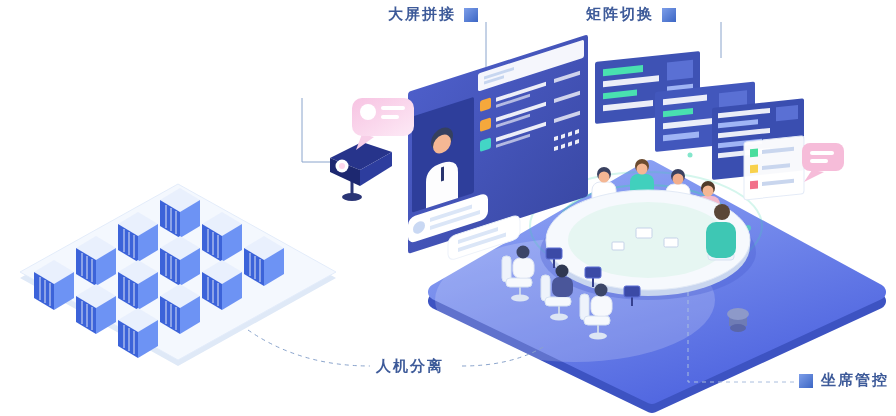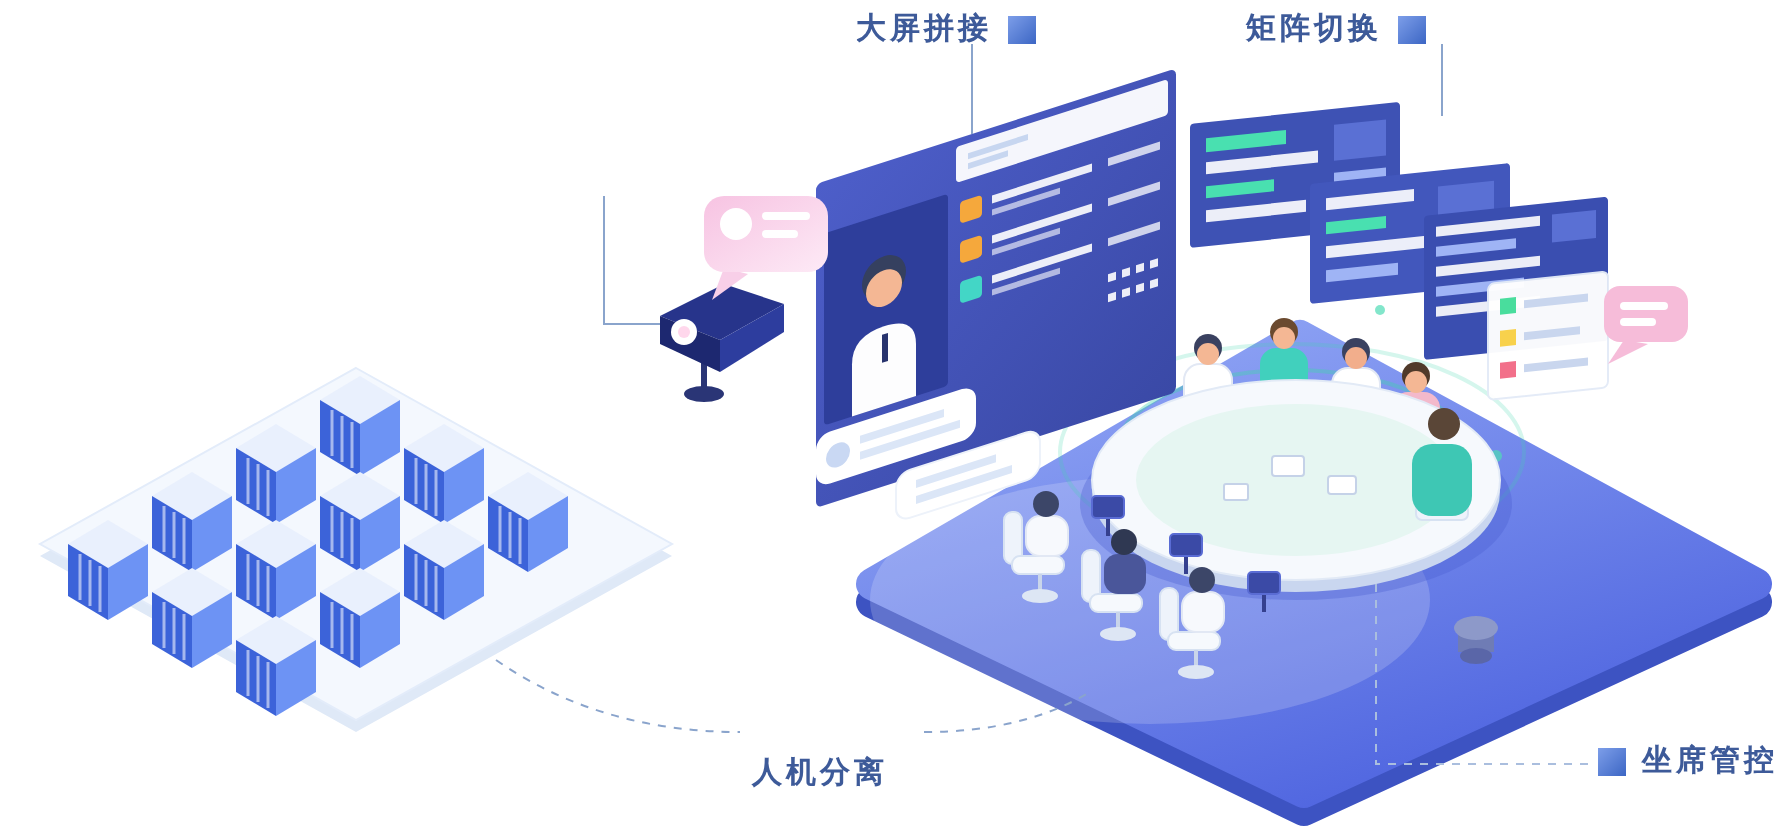--- a/index.html
+++ b/index.html
@@ -289,31 +289,31 @@
     <path d="M302,98 V162 H330"></path>
     <path d="M486,22 V67"></path>
     <path d="M721,22 V58"></path>
     <path d="M248,330 Q300,366 370,366" stroke-dasharray="4 4"></path>
     <path d="M462,366 Q512,366 545,346" stroke-dasharray="4 4"></path>
     <path d="M688,292 V382 H796" stroke-dasharray="4 4" stroke="#aabede"></path>
   </g>
 </svg>
 
 
-<div class="callout" style="left:388px;top:5px;margin-left:40px;">
+<div class="callout" style="left:388px;top:5px;">
   <span>大屏拼接</span>
   <span class="marker"></span>
 </div>
 
-<div class="callout" style="left:623px;top:5px;">
+<div class="callout" style="left:586px;top:5px;">
   <span>矩阵切换</span>
   <span class="marker"></span>
 </div>
 
-<div class="callout" style="left:376px;top:377px;">
+<div class="callout" style="left:376px;top:357px;">
   <span>人机分离</span>
 </div>
 
 <div class="callout" style="left:799px;top:371px;">
   <span class="marker"></span>
   <span>坐席管控</span>
 </div>
 
 </div>
 

